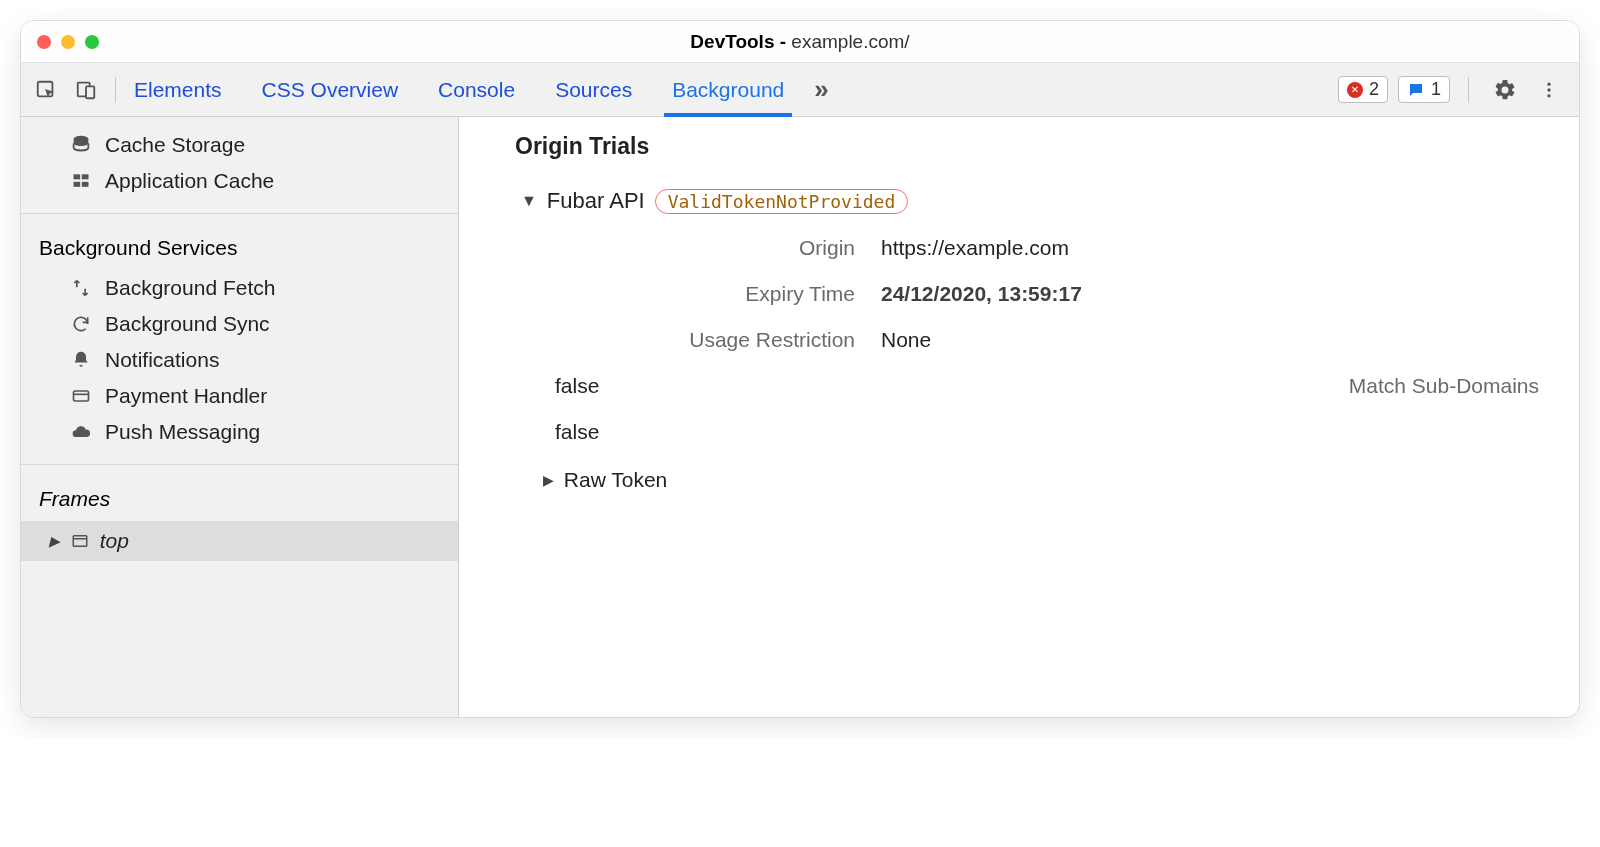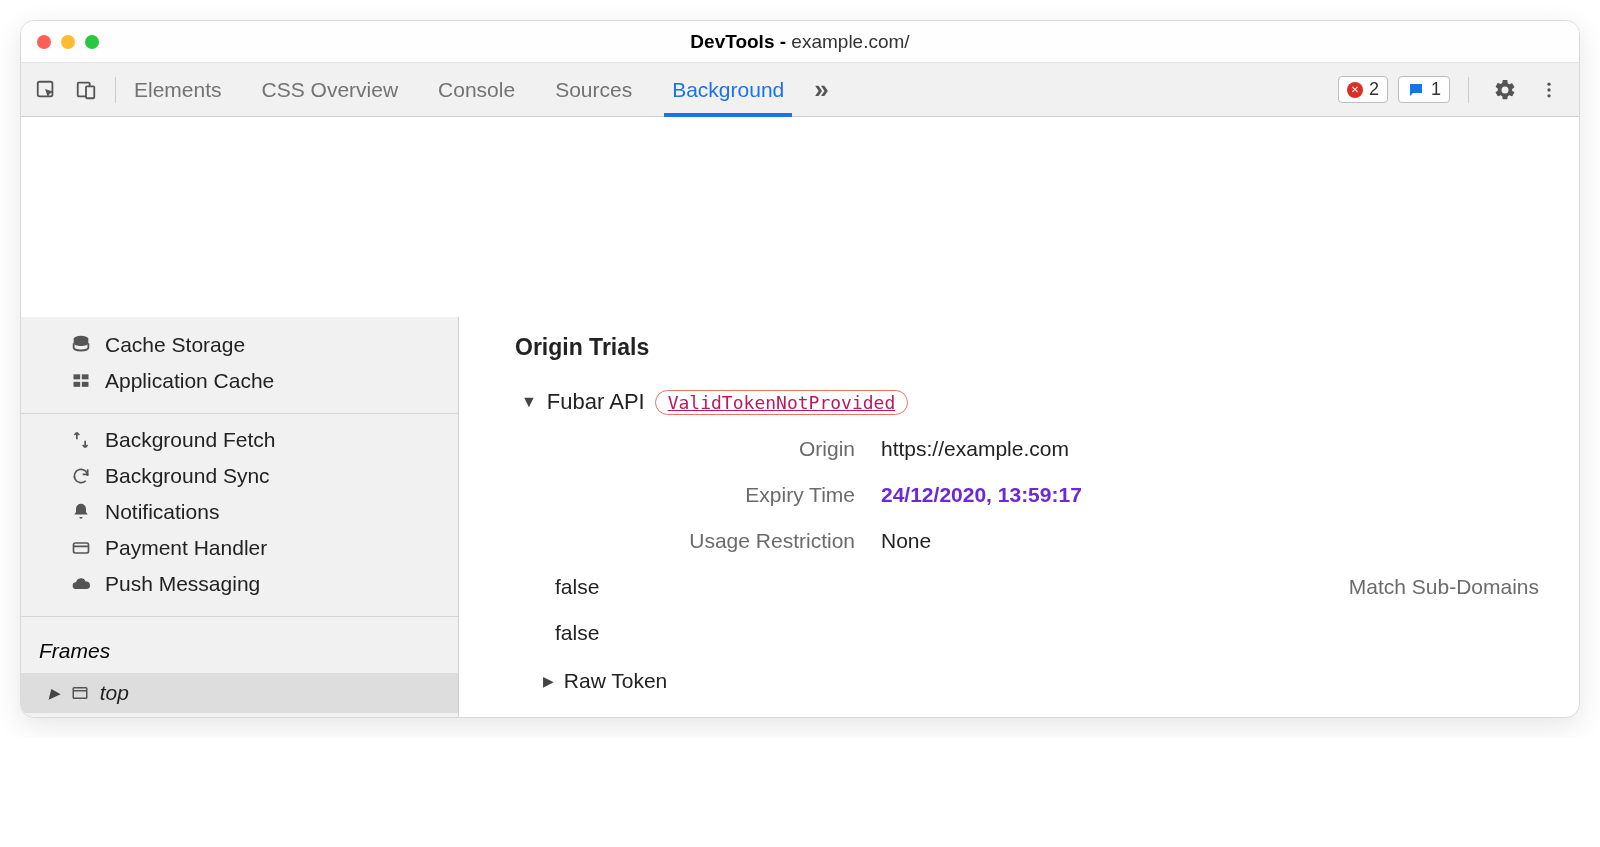--- a/index.html
+++ b/index.html
@@ -51,82 +51,81 @@
     padding: 0 14px;
     height: 54px;
     border-bottom: 1px solid #d0d0d0;
     background: #f1f1f1;
     font-size: 21px;
     color:#333;
   }
   .toolbar .left-icons { display:flex; align-items:center; gap:18px; padding-right:18px;}
   .toolbar .divider { width:1px; height:26px; background:#c9c9c9; margin-right: 18px;}
   .tabs { display:flex; align-items:stretch; gap:40px; height:100%;}
-  .tab { display:flex; align-items:center; color:#737373; cursor:pointer; position:relative;}
+  .tab { display:flex; align-items:center; color:#1d4ed8; cursor:pointer; position:relative;}
   .tab.active { color:#1a73e8;}
   .tab.active::after{
     content:""; position:absolute; left:-8px; right:-8px; bottom:-1px; height:4px; background:#1a73e8;
   }
   .toolbar .spacer { flex:1;}
   .chev { margin-left: 30px; font-size:26px; font-weight:800; color:#555; cursor:pointer;}
   .toolbar .right { display:flex; align-items:center; gap:10px;}
   .badge {
     display:inline-flex; align-items:center; gap:6px;
     border:1px solid #bdbdbd; border-radius:4px;
     padding:2px 8px; font-size:18px; background:#fff;
   }
   .err-circ{ width:16px;height:16px;border-radius:50%;background:#d93025;display:inline-flex;align-items:center;justify-content:center;}
   .err-circ::after{content:"✕";color:#fff;font-size:10px;line-height:1;}
   .msg-ic{color:#1a73e8;font-size:18px;}
   .gear-ic, .kebab-ic { color:#555; cursor:pointer; padding:4px 6px;}
   .right-divider{width:1px;height:26px;background:#c9c9c9;margin:0 8px;}
-  .content { display:flex; height: 600px; align-items: flex-end;}
+  .content { display:flex; height: 600px;}
   .sidebar {
     width: 438px;
     background:#f1f1f1;
     border-right:1px solid #d0d0d0;
     display:flex; flex-direction:column;
     font-size:21px; color:#222;
   }
   .side-block { padding: 8px 0 14px 0; border-bottom: 1px solid #d6d6d6;}
   .side-heading { padding: 14px 18px 10px 18px; color:#000; font-size:21px;}
   .side-item { display:flex; align-items:center; gap:12px; padding:6px 18px 6px 48px; cursor:pointer;}
   .side-item .ic{ width:24px; display:inline-flex; justify-content:center; color:#555;}
   .side-item.indent0 { padding-left: 48px;}
   .frames-item{
     display:flex; align-items:center; gap:10px;
     padding:8px 18px 8px 28px; background:#dddddd; cursor:pointer;
   }
   .tri{ font-size:14px; color:#444;}
   .main {
-    flex:1; padding: 24px 40px 24px 56px; font-size:21px; color:#222;
+    flex:1; padding: 16px 40px 24px 56px; font-size:21px; color:#222;
     overflow:auto;
   }
   .main-title{ font-weight:700; font-size:23px; margin-bottom:28px;}
   .row-expand{ display:flex; align-items:center; gap:10px; margin-bottom:14px; margin-left:6px;}
   .row-expand .tri{ font-size:16px;}
   .pill{
     display:inline-flex; align-items:center;
-    border:1.5px solid #e8756a; color:#be185d;
+    border:1.5px solid #e8756a; color:#a16207;
     border-radius:999px; padding:1px 12px;
     font-family: ui-monospace, SFMono-Regular, Menlo, monospace;
     font-size:18px;
-    text-decoration:underline;
   }
   .kv-grid{
     display:grid;
     grid-template-columns: 300px auto;
     column-gap: 26px;
     row-gap: 22px;
     margin: 22px 0 24px 40px;
     align-items:center;
   }
   .kv-grid .k{ text-align:right; color:#6b6b6b;}
   .kv-grid .v{ color:#222;}
-  .kv-grid .v.red{ color:#6d28d9; font-weight:700;}
+  .kv-grid .v.red{ color:#404040; font-weight:700;}
   .raw-row{ display:flex; align-items:center; gap:10px; margin-left:28px;}
   svg{display:block;}
 </style>
 </head>
 <body>
 
 <div class="window">
 
   <div class="titlebar">
     <div class="traffic">
@@ -224,20 +223,21 @@
                 <rect x="13" y="4" width="8" height="6"></rect>
                 <rect x="3" y="13" width="8" height="6"></rect>
                 <rect x="13" y="13" width="8" height="6"></rect>
               </svg>
           </span>
           <span>Application Cache</span>
         </div>
       </div>
 
       <div class="side-block">
+        <div class="side-heading">Background Services</div>
         <div class="side-item">
           <span class="ic">
             <svg width="20" height="20" viewBox="0 0 24 24" fill="none" stroke="#555" stroke-width="2">
                 <path d="M7 3v8M7 3l-3 3M7 3l3 3"></path>
                 <path d="M17 21v-8M17 21l-3-3M17 21l3-3"></path>
               </svg>
           </span>
           <span>Background Fetch</span>
         </div>
         <div class="side-item">

